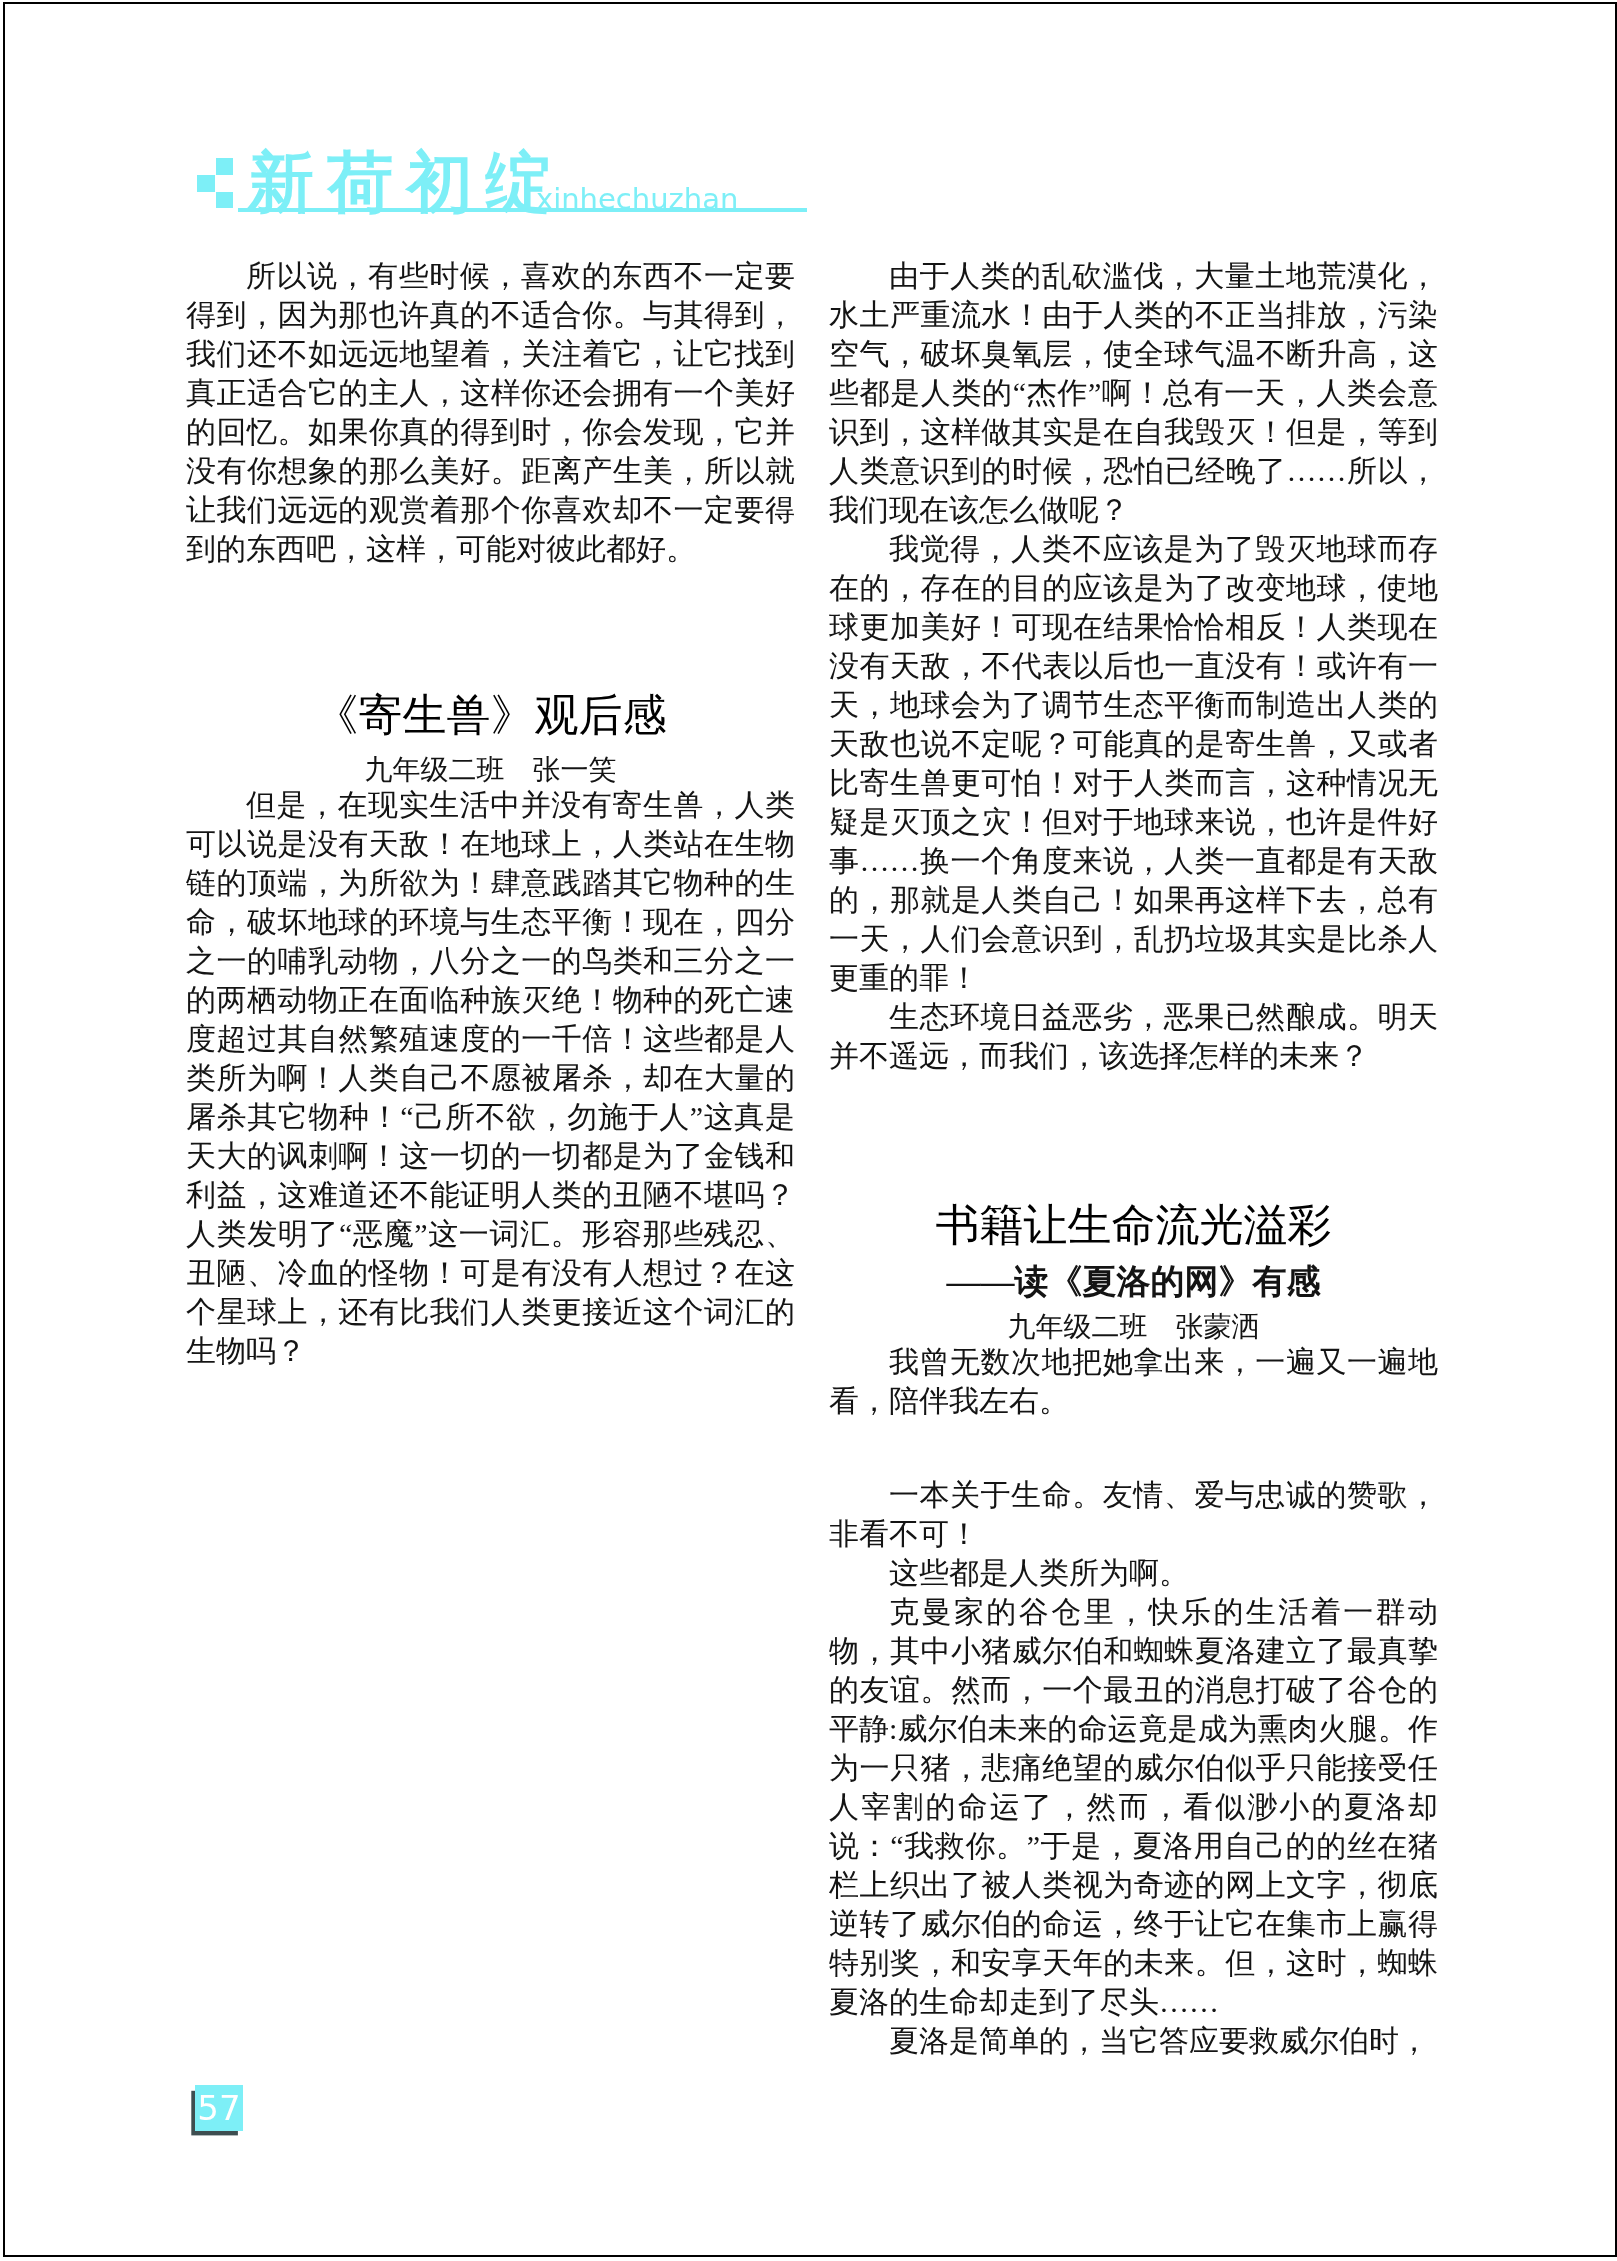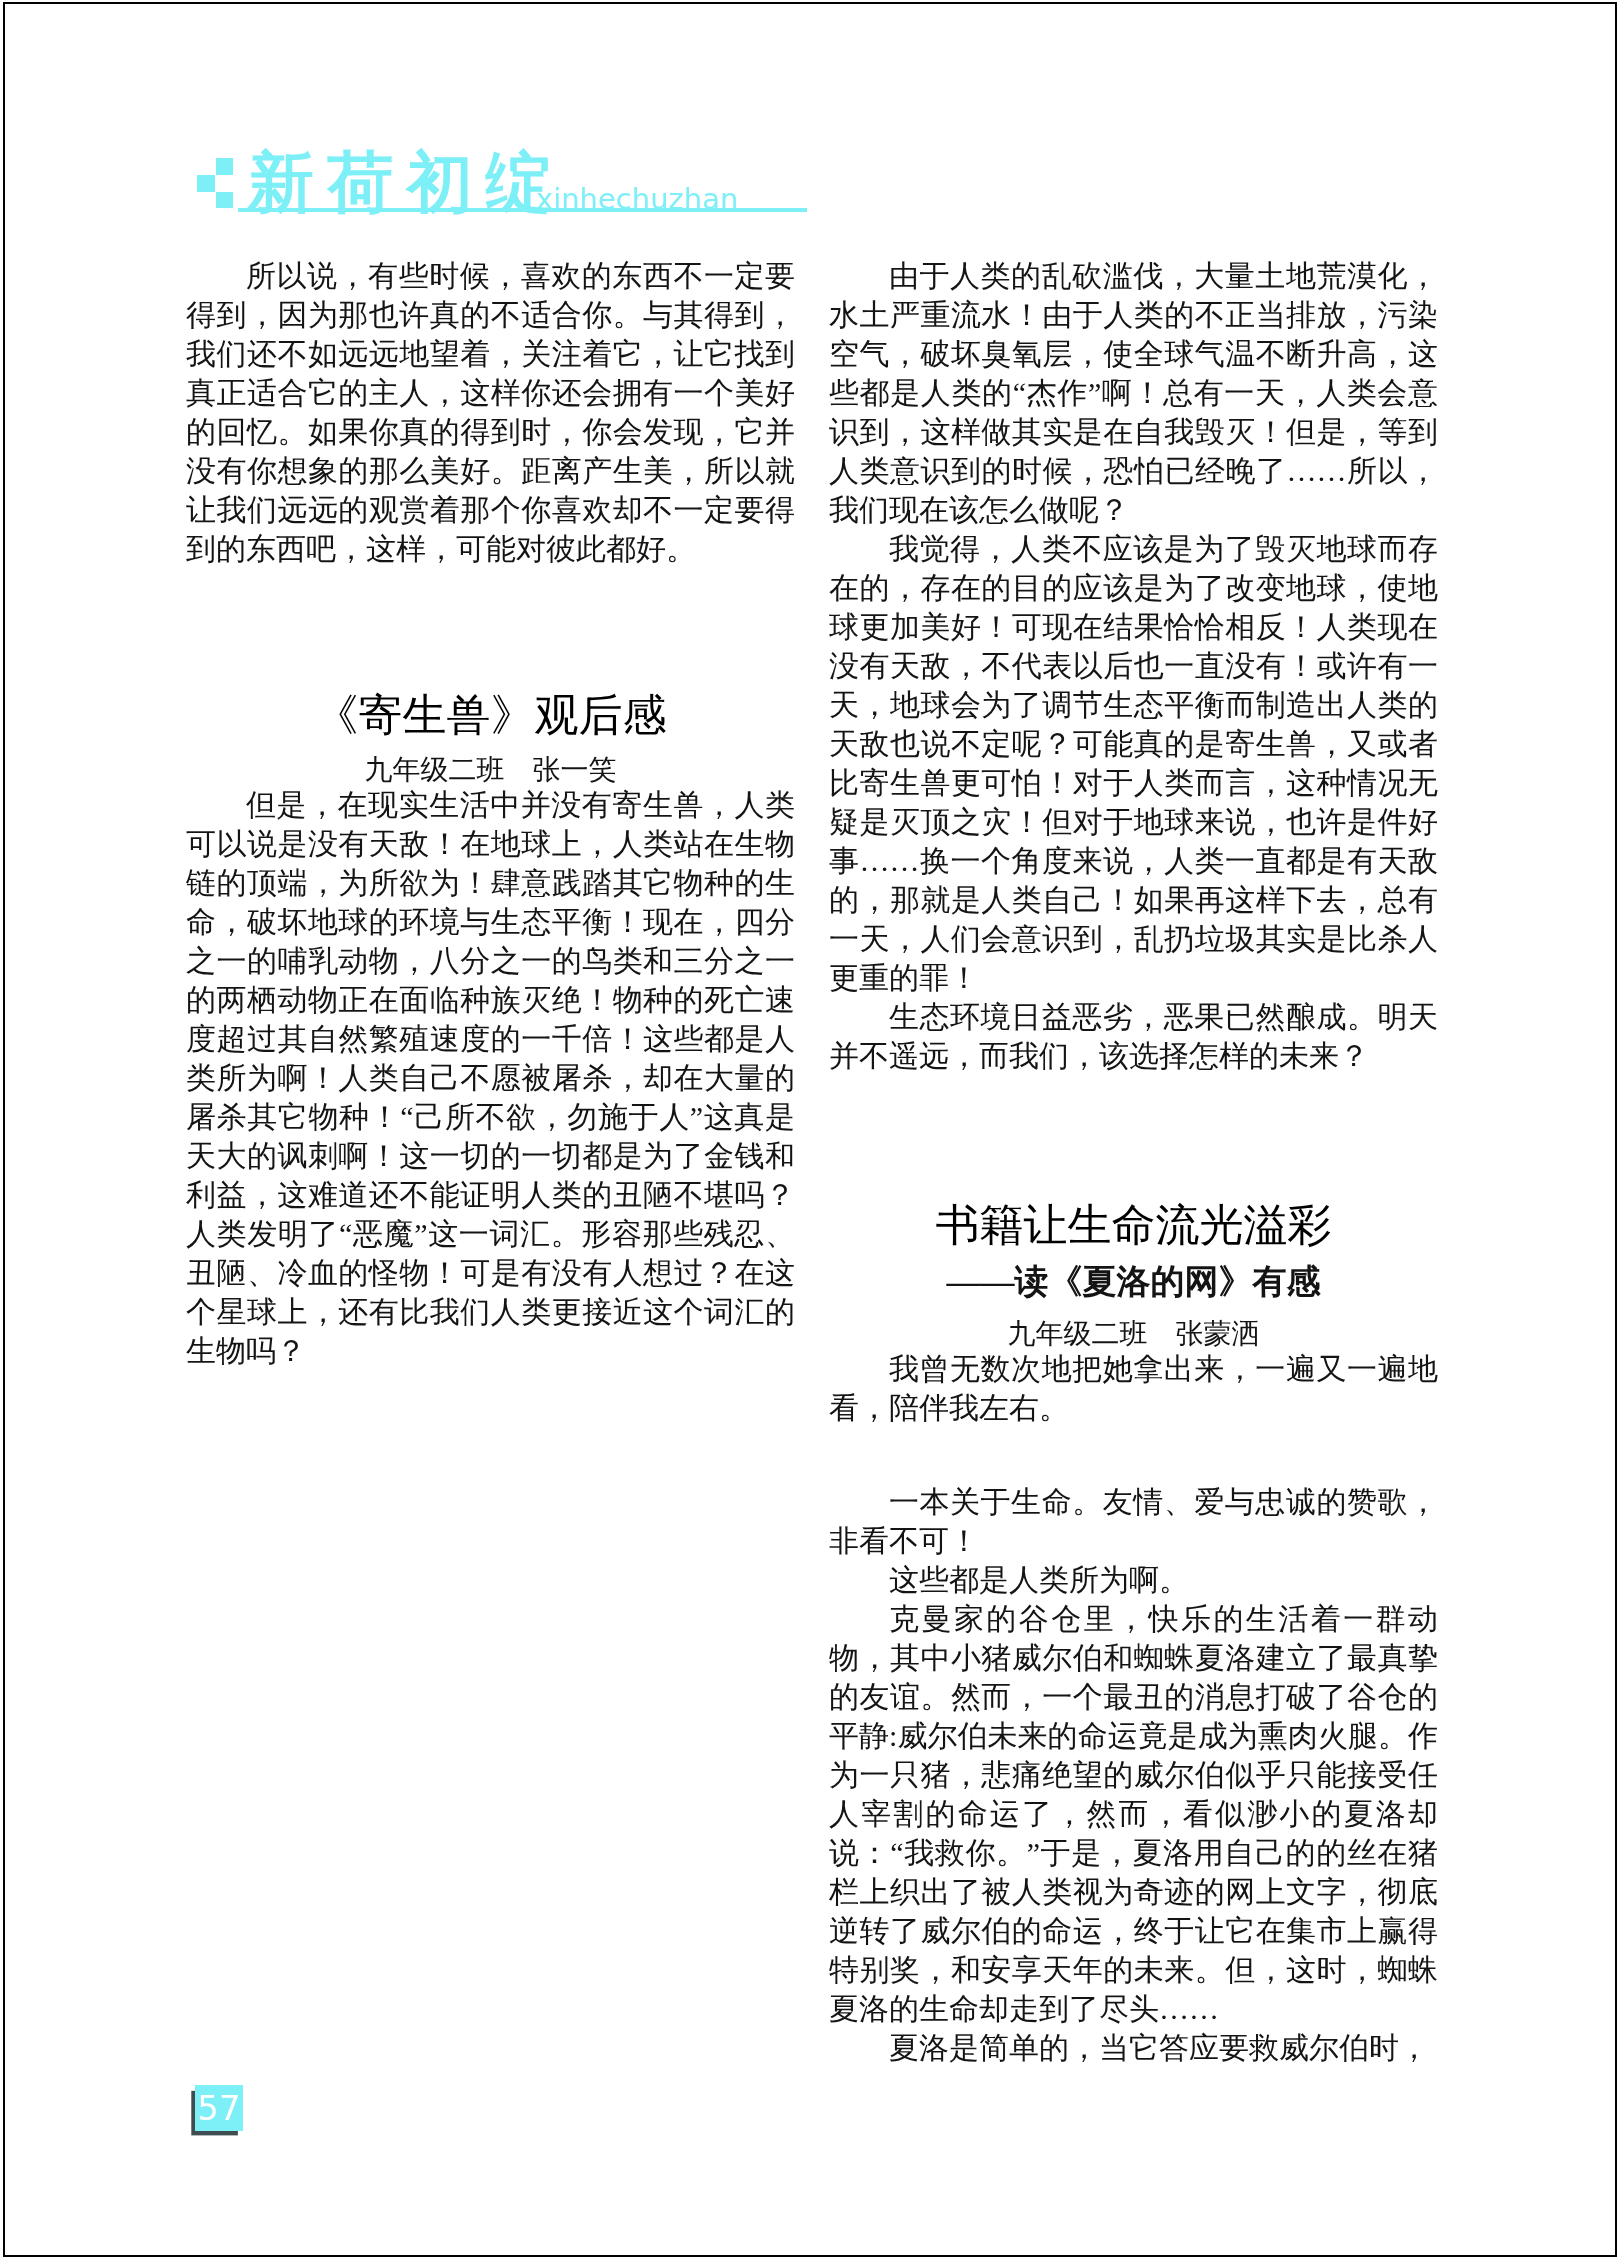--- a/index.html
+++ b/index.html
@@ -60,21 +60,21 @@
   .art-subtitle{
     margin:8.8px 0 0 0;
     font-size:34px;line-height:41px;font-weight:bold;
     text-align:center;text-indent:0;
   }
   .byline{
     margin:11.8px 0 0 0;
     font-size:28px;line-height:31px;
     text-align:center;text-indent:0;
   }
-  .byline.second{margin-top:16px;}
+  .byline.second{margin-top:9px;}
   .first-after-byline{margin-top:53px;}
   .first-after-byline2{margin-top:55px;}
   
   .pagenum{
     position:absolute;left:195px;top:2085px;
     width:48px;height:46px;
     background:var(--accent);
     box-shadow:-4.4px 5.1px 0 -0.7px var(--shadow);
     display:flex;align-items:center;justify-content:center;
   }

